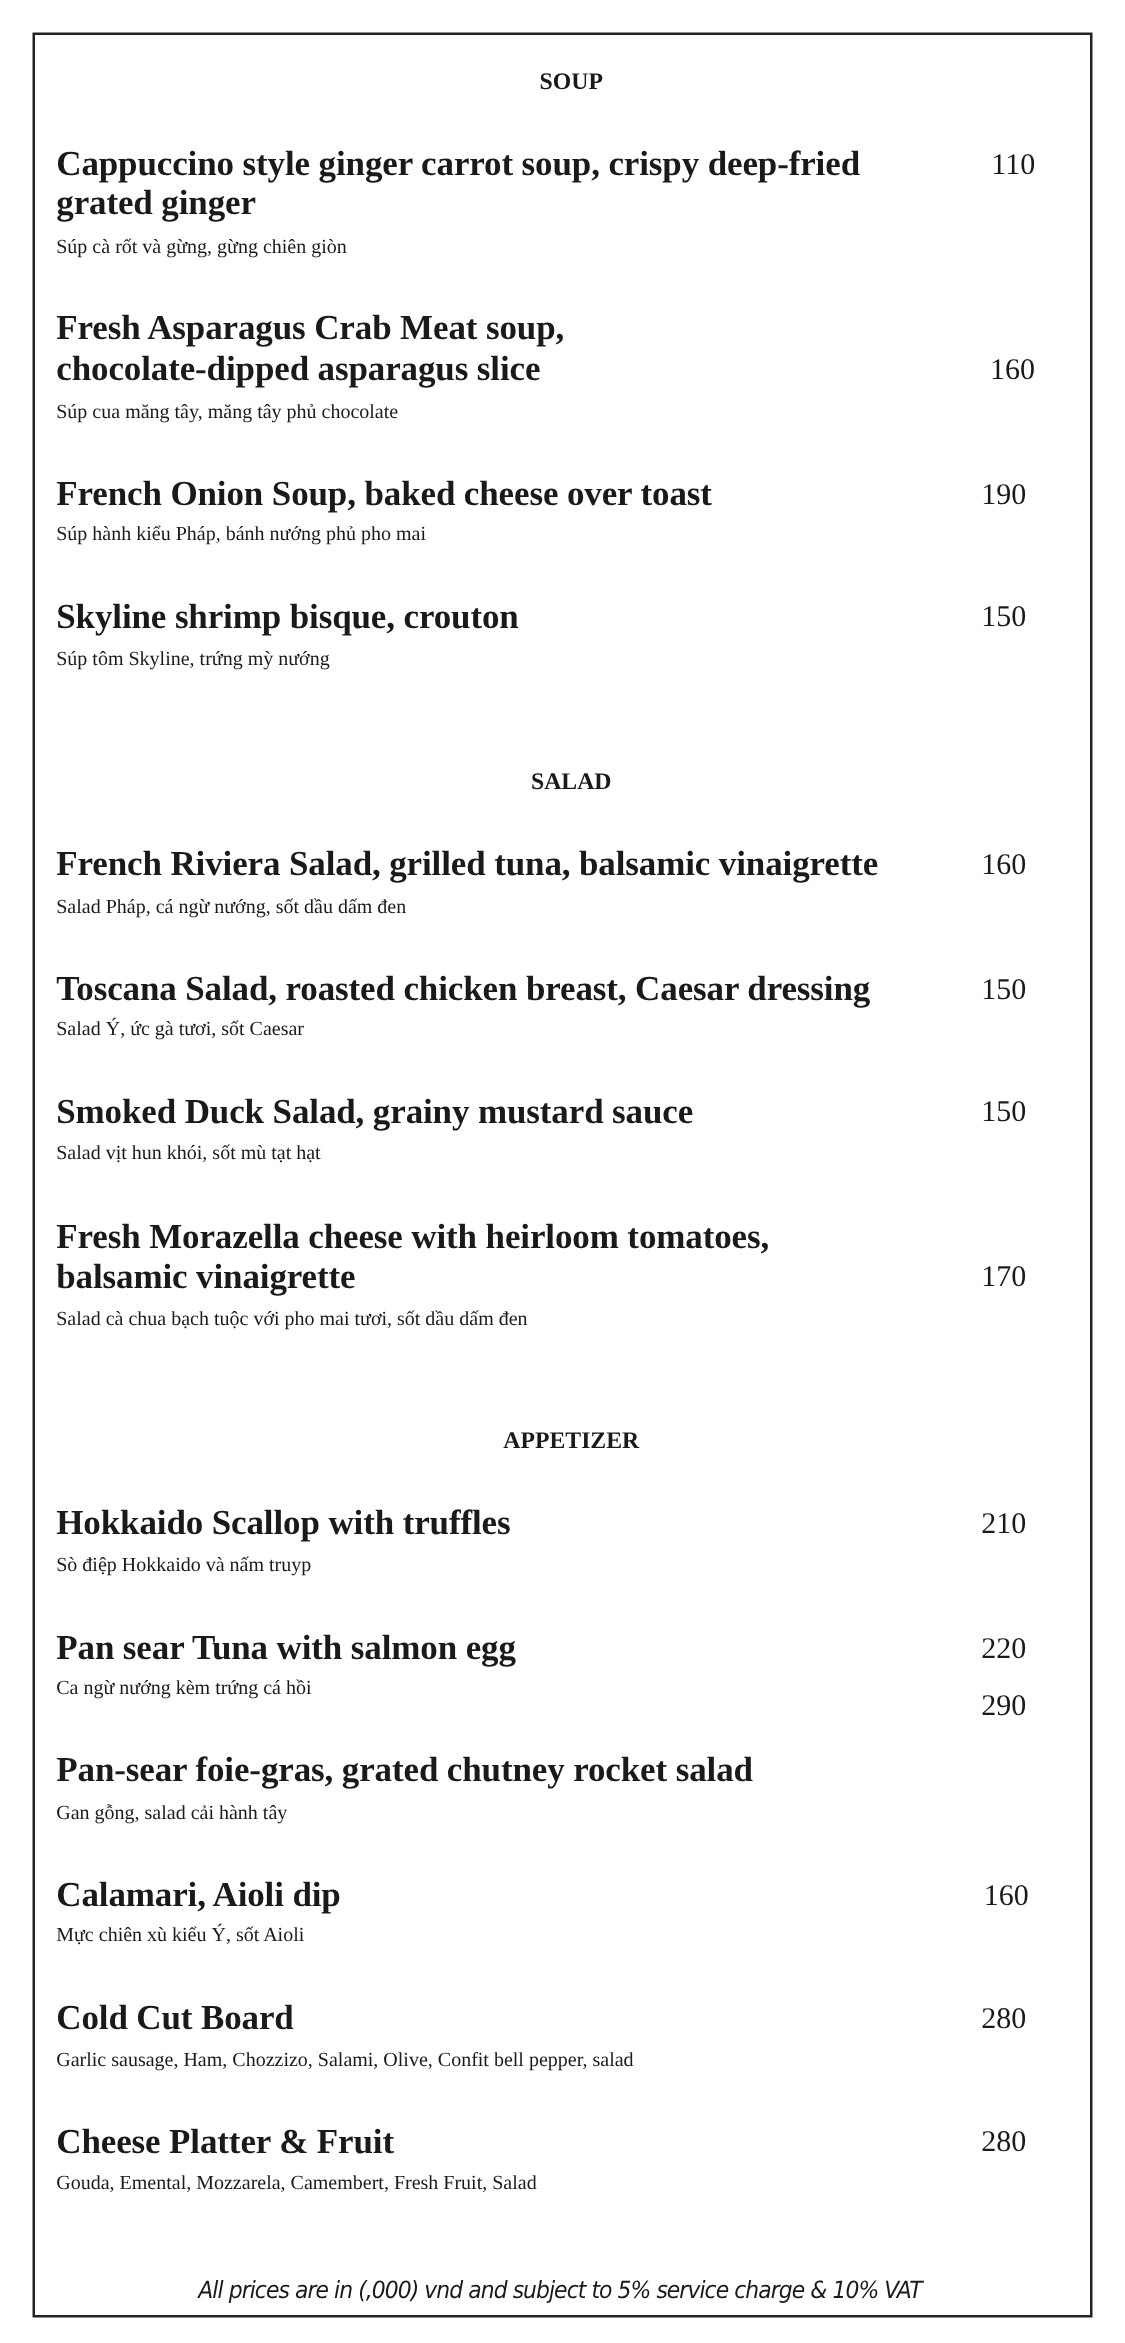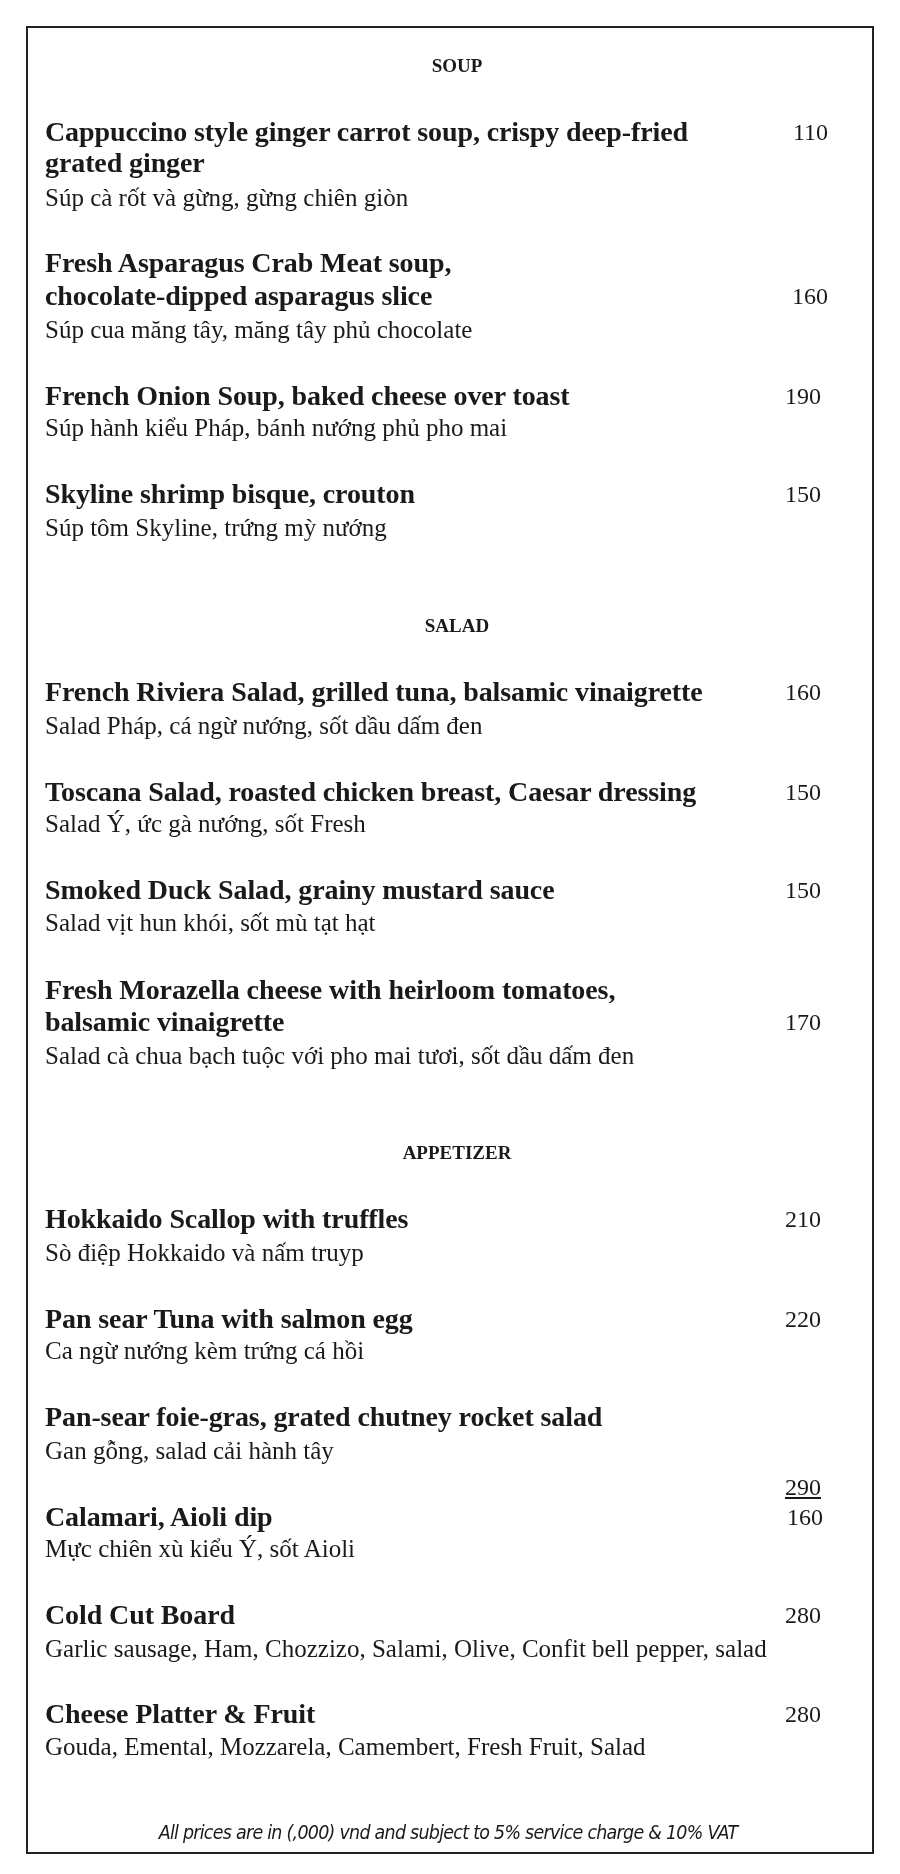--- a/index.html
+++ b/index.html
@@ -2,21 +2,21 @@
 <html><head>
 <meta charset="utf-8">
 <style>
   html, body { margin: 0; padding: 0; background: #ffffff; }
   body { width: 900px; height: 1874px; position: relative; overflow: hidden;
          font-family: "Liberation Serif", "DejaVu Serif", serif; color: #1a1a1a; }
   .frame { position: absolute; left: 26px; top: 26px; width: 844px; height: 1824px;
            border: 2px solid #222222; box-sizing: content-box; }
   .line { position: absolute; left: 45px; height: 30px; line-height: 30px; white-space: nowrap; }
   .title { font-weight: bold; font-size: 28px; letter-spacing: -0.1px; }
-  .desc { font-size: 25px; }
+  .desc { font-size: 16px; }
   .price { position: absolute; height: 30px; line-height: 30px; font-size: 24px; white-space: nowrap; }
   .section { position: absolute; left: 26px; width: 862px; text-align: center; font-weight: bold;
              font-size: 19px; height: 30px; line-height: 30px; }
   .footer { position: absolute; left: 26px; width: 844px; text-align: center; font-style: italic;
             font-family: "DejaVu Sans", "Liberation Sans", sans-serif; font-size: 19px;
             letter-spacing: -0.8px; height: 28px; line-height: 28px; top: 1818px; transform: scaleX(0.92); }
 </style>
 </head>
 <body>
 
@@ -43,21 +43,21 @@
 <div class="line desc" style="top:513px;">Súp tôm Skyline, trứng mỳ nướng</div>
 
 <div class="section" style="top:611px;">SALAD</div>
 
 <div class="line title" style="top:677px;">French Riviera Salad, grilled tuna, balsamic vinaigrette</div>
 <div class="price" style="top:677px; left:785px;">160</div>
 <div class="line desc" style="top:711px;">Salad Pháp, cá ngừ nướng, sốt dầu dấm đen</div>
 
 <div class="line title" style="top:777px;">Toscana Salad, roasted chicken breast, Caesar dressing</div>
 <div class="price" style="top:777px; left:785px;">150</div>
-<div class="line desc" style="top:809px;">Salad Ý, ức gà nướng, sốt Fresh</div>
+<div class="line desc" style="top:809px;">Salad Ý, ức gà tươi, sốt Caesar</div>
 
 <div class="line title" style="top:875px;">Smoked Duck Salad, grainy mustard sauce</div>
 <div class="price" style="top:875px; left:785px;">150</div>
 <div class="line desc" style="top:908px;">Salad vịt hun khói, sốt mù tạt hạt</div>
 
 <div class="line title" style="top:975px;">Fresh Morazella cheese with heirloom tomatoes,</div>
 <div class="line title" style="top:1007px;">balsamic vinaigrette</div>
 <div class="price" style="top:1007px; left:785px;">170</div>
 <div class="line desc" style="top:1041px;">Salad cà chua bạch tuộc với pho mai tươi, sốt dầu dấm đen</div>
 
@@ -65,21 +65,21 @@
 
 <div class="line title" style="top:1204px;">Hokkaido Scallop with truffles</div>
 <div class="price" style="top:1204px; left:785px;">210</div>
 <div class="line desc" style="top:1238px;">Sò điệp Hokkaido và nấm truyp</div>
 
 <div class="line title" style="top:1304px;">Pan sear Tuna with salmon egg</div>
 <div class="price" style="top:1304px; left:785px;">220</div>
 <div class="line desc" style="top:1336px;">Ca ngừ nướng kèm trứng cá hồi</div>
 
 <div class="line title" style="top:1402px;">Pan-sear foie-gras, grated chutney rocket salad</div>
-<div class="price" style="top:1472px; left:785px;text-decoration:underline;">290</div>
+<div class="price" style="top:1350px; left:785px;">290</div>
 <div class="line desc" style="top:1436px;">Gan gỗng, salad cải hành tây</div>
 
 <div class="line title" style="top:1502px;">Calamari, Aioli dip</div>
 <div class="price" style="top:1502px; left:787px;">160</div>
 <div class="line desc" style="top:1534px;">Mực chiên xù kiểu Ý, sốt Aioli</div>
 
 <div class="line title" style="top:1600px;">Cold Cut Board</div>
 <div class="price" style="top:1600px; left:785px;">280</div>
 <div class="line desc" style="top:1634px;">Garlic sausage, Ham, Chozzizo, Salami, Olive, Confit bell pepper, salad</div>
 

